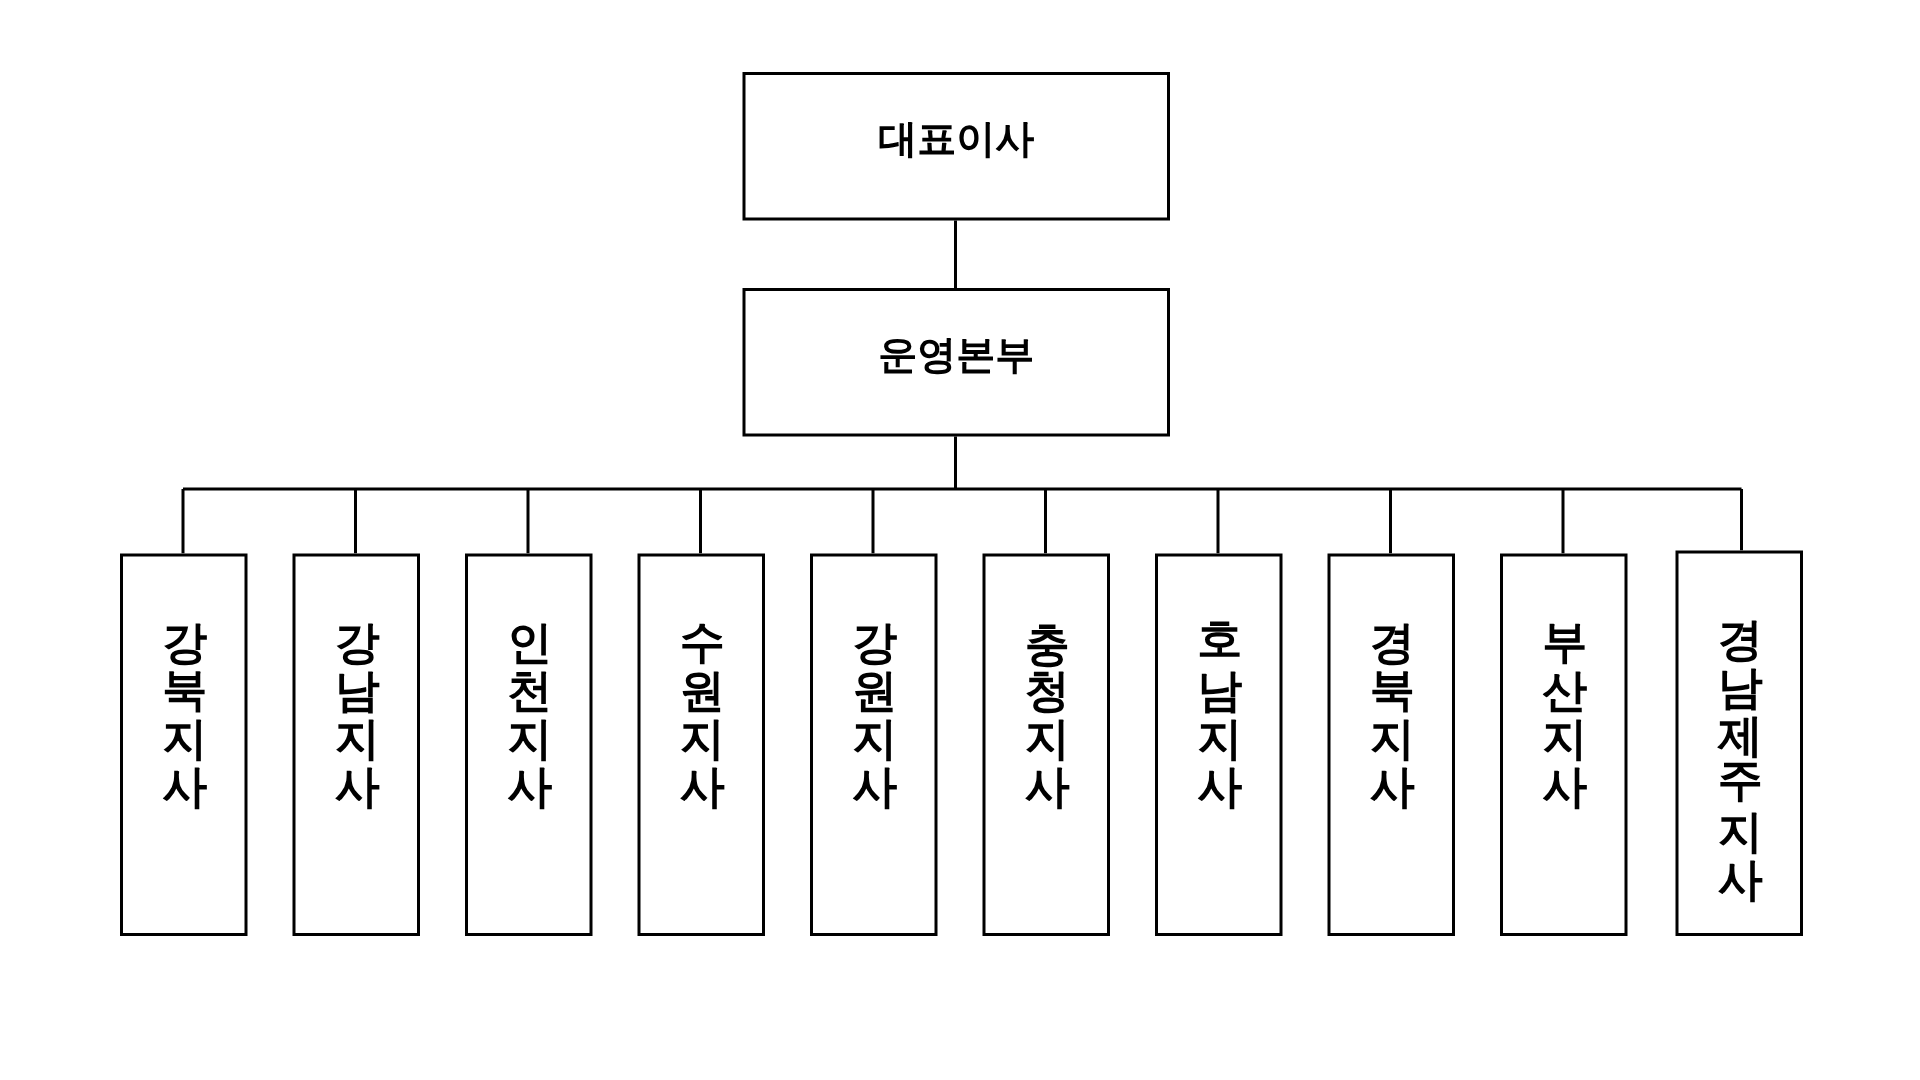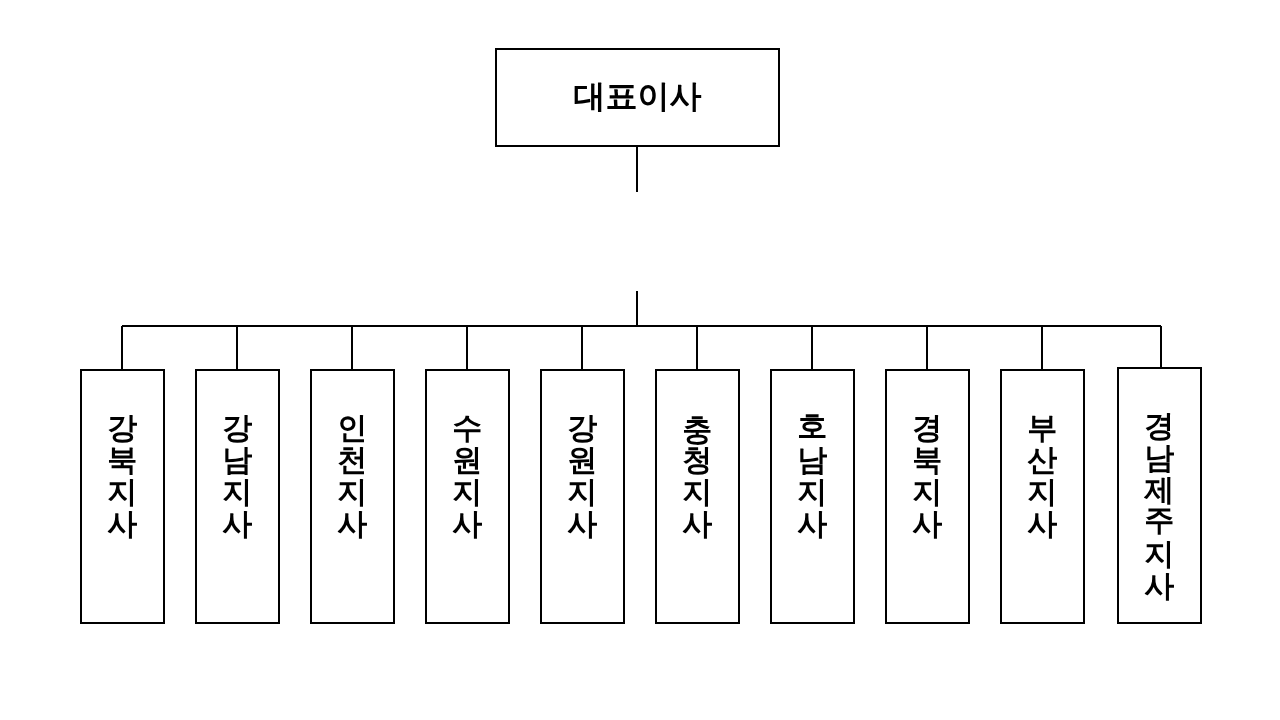--- a/index.html
+++ b/index.html
@@ -27,21 +27,21 @@
     border: 2px solid #000000;
   }
 
   
   .node-top {
     display: flex;
     align-items: flex-start;
     justify-content: center;
   }
   .node-top .node-label {
-    font-size: 32px;
+    font-size: 26px;
     font-weight: bold;
     color: #000000;
     letter-spacing: 0px;
     line-height: 1;
     white-space: nowrap;
   }
 
   
   .node-branch {
     display: flex;
@@ -77,20 +77,23 @@
 <body>
 
 <div id="canvas">
 
   <div class="node node-top" id="node-ceo" style="left: 495px; top: 48px; width: 285px; height: 99px; padding-top: 30px;">
     <span class="node-label">대표이사</span>
   </div>
 
   <div class="conn-v" id="conn-ceo-division" style="left: 636px; top: 147px; height: 45px;"></div>
 
+  <div class="node node-top" id="node-division" style="left: 495px; top: 192px; width: 285px; height: 99px; padding-top: 30px;">
+    <span class="node-label">운영본부</span>
+  </div>
 
   <div class="conn-v" id="conn-division-bus" style="left: 636px; top: 291px; height: 35px;"></div>
 
   <div class="conn-h" id="conn-bus" style="left: 122px; top: 325px; width: 1039px;"></div>
 
   <div id="branch-layer">
       <div class="conn-v" style="left: 121px; top: 326px; height: 43px;"></div>
       <div class="node node-branch" style="left: 80px; top: 369px; width: 85px; height: 255px; padding-top: 22px;">
         <span class="node-label">강북지사</span>
       </div>

